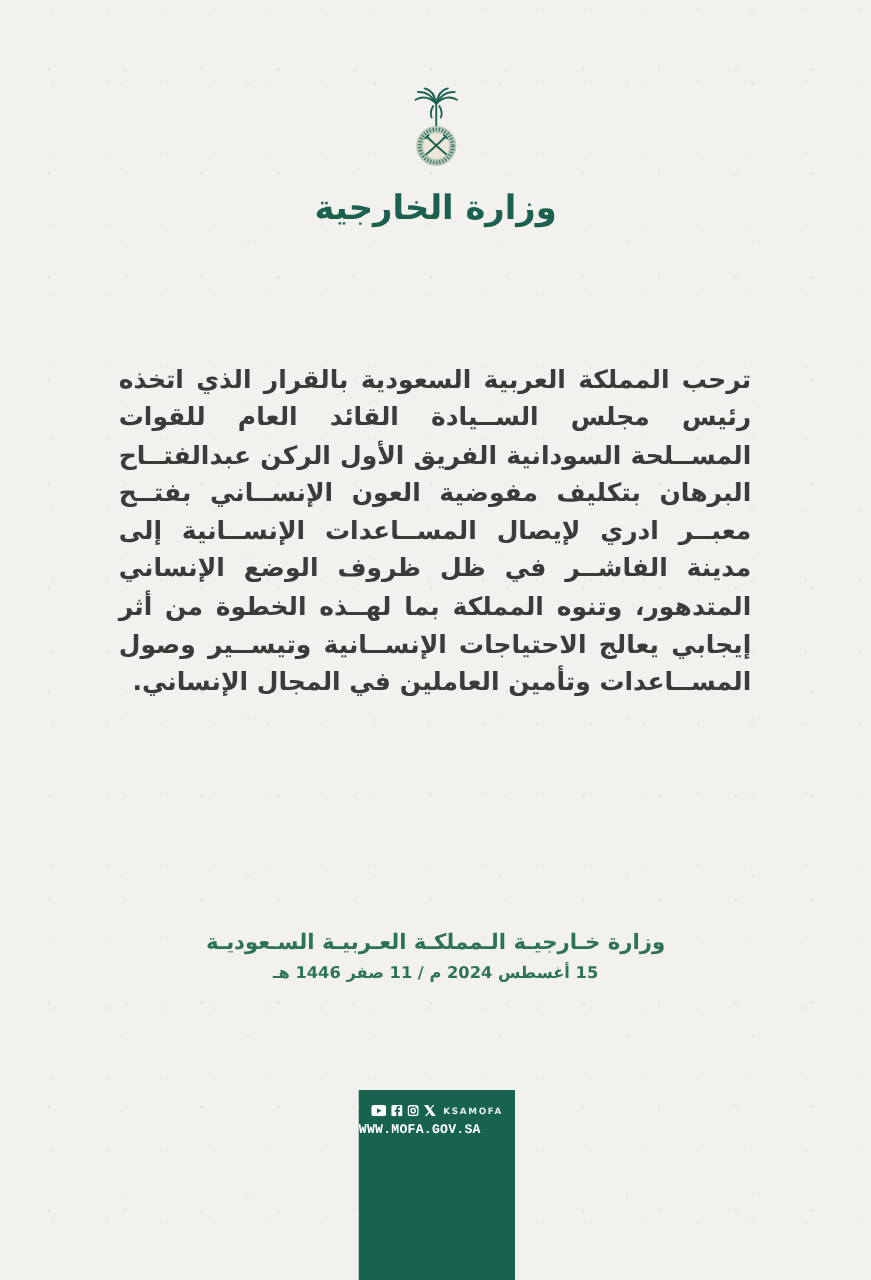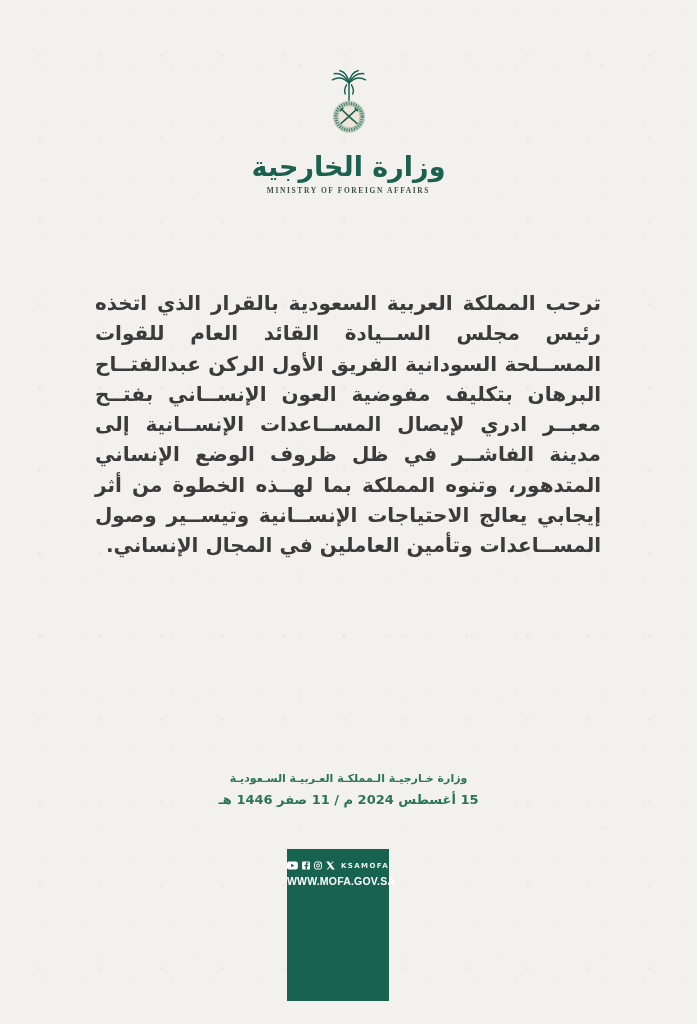--- a/index.html
+++ b/index.html
@@ -67,29 +67,29 @@
   .signoff {
     position: absolute;
     top: 744px;
     left: 0;
     width: 100%;
     text-align: center;
     direction: rtl;
     color: #2d7457;
     font-weight: bold;
   }
-  .signoff-line1 { font-size: 11px; line-height: 1.2; margin-top: 28px; }
+  .signoff-line1 { font-size: 17px; line-height: 1.2; }
   .signoff-line2 { font-size: 13px; margin-top: 7px; }
 
   
   .footer-block {
     position: absolute;
     left: 287px;
-    top: 849px;
-    width: 102px;
+    top: 872px;
+    width: 125px;
     height: 152px;
     background: #176350;
     color: #ffffff;
   }
   .social-row {
     display: flex;
     align-items: center;
     justify-content: center;
     gap: 4px;
     margin-top: 11px;
@@ -98,25 +98,25 @@
   .social-row svg { display: block; }
   .handle {
     font-size: 7px;
     font-weight: bold;
     letter-spacing: 1.4px;
     margin-left: 2px;
     color: #e9efec;
   }
   .website {
     margin-top: 4px;
-    text-align: right;
+    text-align: left;
     font-size: 10.5px;
     font-weight: bold;
     letter-spacing: 0.2px;
-    font-family: Liberation Sans, sans-serif;
+    font-family: Liberation Mono, monospace;
   }
 </style>
 </head>
 <body>
 
 <div class="page">
 
   <div class="logo">
     <svg class="emblem" width="72" height="64" viewBox="0 0 110 104" aria-hidden="true">
 
@@ -137,21 +137,20 @@
       <circle cx="55" cy="76" r="21.5" fill="none" stroke="#1c6150" stroke-width="5" stroke-dasharray="1.6 2.4" opacity="0.8"></circle>
 
       <g stroke="#1c6150" stroke-width="2.4" fill="none" stroke-linecap="round">
         <path d="M43 64 C50 71 60 80 68 87"></path>
         <path d="M67 64 C60 71 50 80 42 87"></path>
         <path d="M45 62 L41 66"></path>
         <path d="M65 62 L69 66"></path>
       </g>
     </svg>
     <div class="logo-arabic">وزارة الخارجية</div>
-    <div class="logo-english">MINISTRY OF FOREIGN AFFAIRS</div>
   </div>
 
   <div class="statement" dir="rtl">
     <p>ترحب المملكة العربية السعودية بالقرار الذي اتخذه رئيس مجلس الســيادة القائد العام للقوات المســلحة السودانية الفريق الأول الركن عبدالفتــاح البرهان بتكليف مفوضية العون الإنســاني بفتــح معبــر ادري لإيصال المســاعدات الإنســانية إلى مدينة الفاشــر في ظل ظروف الوضع الإنساني المتدهور، وتنوه المملكة بما لهــذه الخطوة من أثر إيجابي يعالج الاحتياجات الإنســانية وتيســير وصول المســاعدات وتأمين العاملين في المجال الإنساني.</p>
   </div>
 
   <div class="signoff">
     <div class="signoff-line1">وزارة خـارجيـة الـمملكـة العـربيـة السـعوديـة</div>
     <div class="signoff-line2">15 أغسطس 2024 م / 11 صفر 1446 هـ</div>
   </div>

